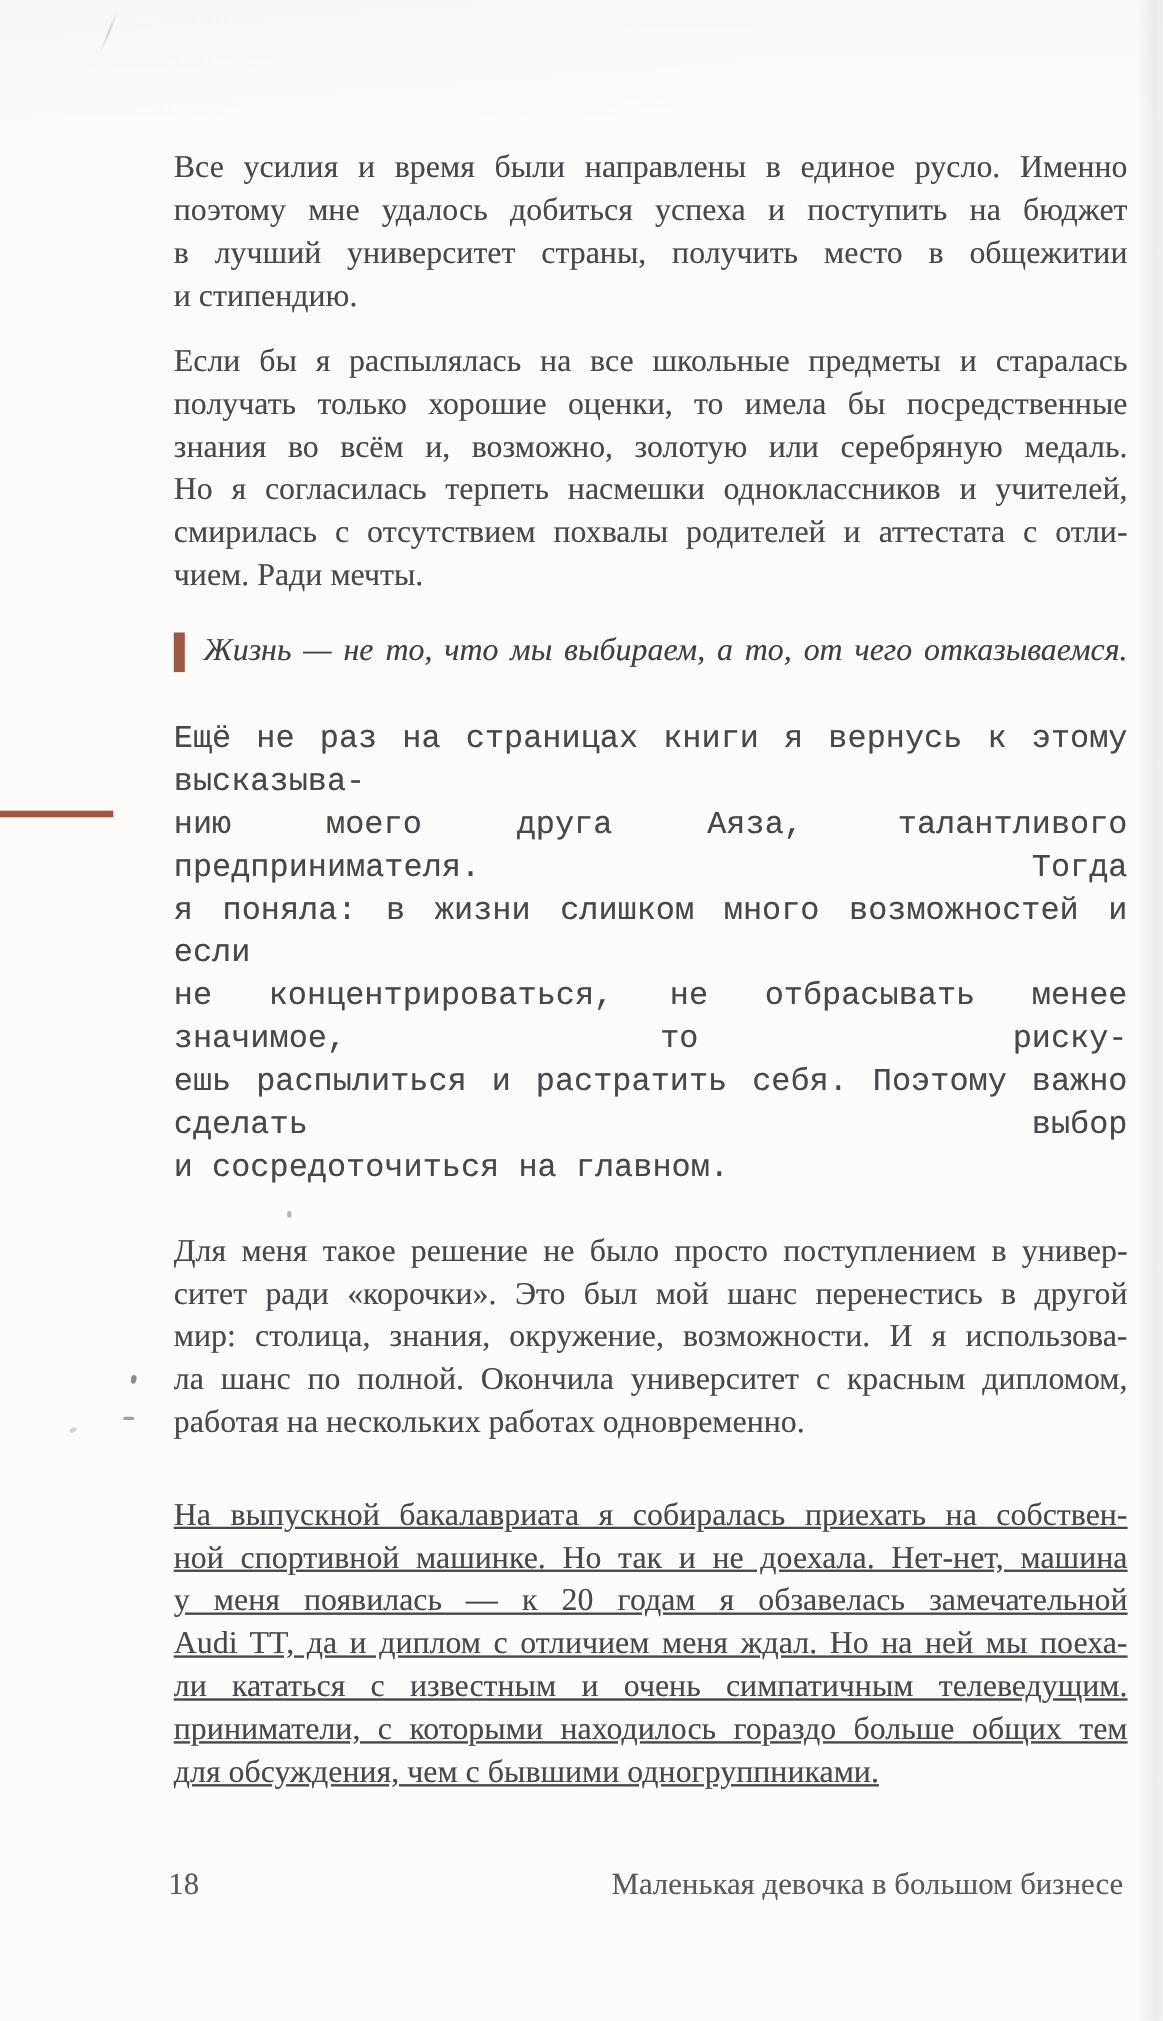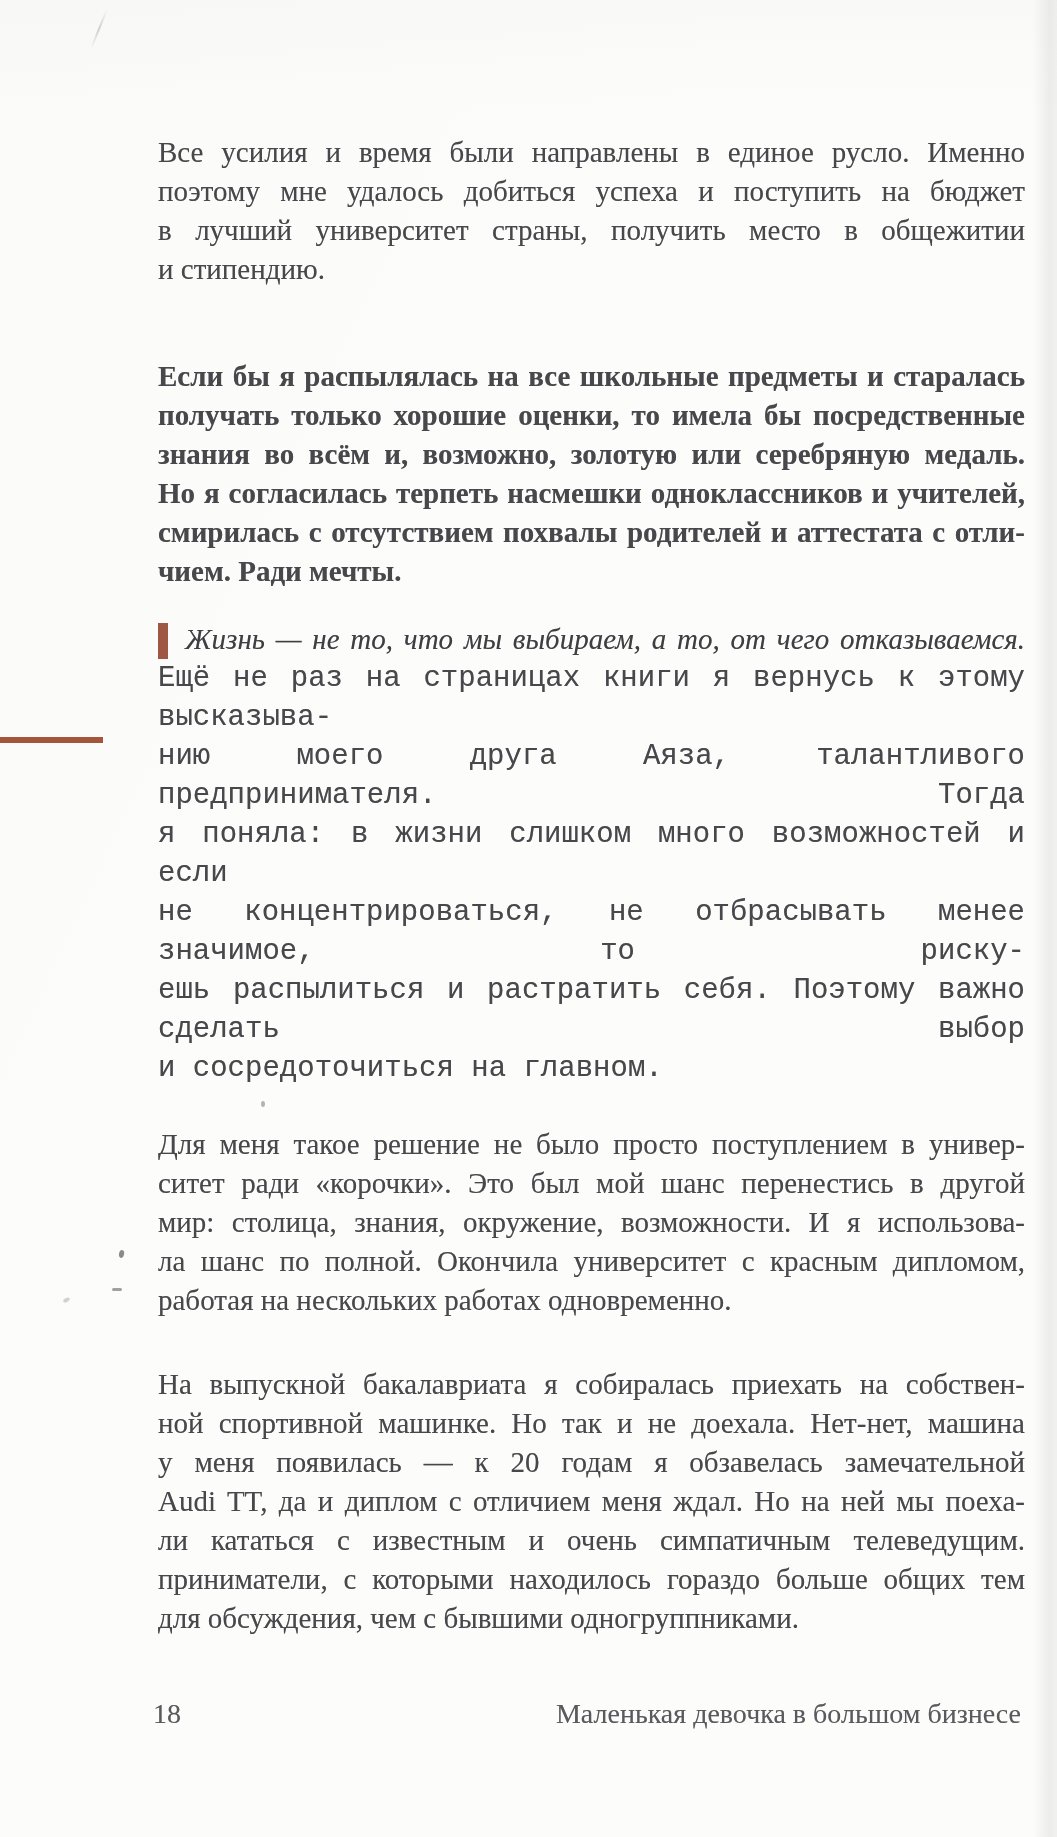--- a/index.html
+++ b/index.html
@@ -62,54 +62,54 @@
 <body>
 
 <div class="page">
   <div class="sheen"></div>
   <div class="edge-band"></div>
   <div class="scratch"></div>
 
   <div class="margin-dash"></div>
 
   <div class="body-text">
-      <div class="para" style="margin-bottom: 68px;">
+      <div class="para" style="margin-bottom: 20px;">
         <div class="line">Все усилия и время были направлены в единое русло. Именно</div>
         <div class="line">поэтому мне удалось добиться успеха и поступить на бюджет</div>
         <div class="line">в лучший университет страны, получить место в общежитии</div>
         <div class="line last">и стипендию.</div>
       </div>
-      <div class="para" style="margin-bottom: 29px; font-weight: bold;">
+      <div class="para" style="margin-bottom: 29px;">
         <div class="line">Если бы я распылялась на все школьные предметы и старалась</div>
         <div class="line">получать только хорошие оценки, то имела бы посредственные</div>
         <div class="line">знания во всём и, возможно, золотую или серебряную медаль.</div>
         <div class="line">Но я согласилась терпеть насмешки одноклассников и учителей,</div>
         <div class="line">смирилась с отсутствием похвалы родителей и аттестата с отли-</div>
         <div class="line last">чием. Ради мечты.</div>
       </div>
-      <div class="quote" style="">
+      <div class="quote" style="margin-bottom: 41px;">
         <span class="qbar"></span>
         <span class="qtext">Жизнь — не то, что мы выбираем, а то, от чего отказываемся.</span>
       </div>
       <div class="para" style="margin-bottom: 37px; font-family: Liberation Mono, monospace;">
         <div class="line">Ещё не раз на страницах книги я вернусь к этому высказыва-</div>
         <div class="line">нию моего друга Аяза, талантливого предпринимателя. Тогда</div>
         <div class="line">я поняла: в жизни слишком много возможностей и если</div>
         <div class="line">не концентрироваться, не отбрасывать менее значимое, то риску-</div>
         <div class="line">ешь распылиться и растратить себя. Поэтому важно сделать выбор</div>
         <div class="line last">и сосредоточиться на главном.</div>
       </div>
       <div class="para" style="margin-bottom: 45px;">
         <div class="line">Для меня такое решение не было просто поступлением в универ-</div>
         <div class="line">ситет ради «корочки». Это был мой шанс перенестись в другой</div>
         <div class="line">мир: столица, знания, окружение, возможности. И я использова-</div>
         <div class="line">ла шанс по полной. Окончила университет с красным дипломом,</div>
         <div class="line last">работая на нескольких работах одновременно.</div>
       </div>
-      <div class="para" style="margin-bottom: 0px;">
+      <div class="para" style="margin-bottom: 0px; text-decoration: underline;">
         <div class="line">На выпускной бакалавриата я собиралась приехать на собствен-</div>
         <div class="line">ной спортивной машинке. Но так и не доехала. Нет-нет, машина</div>
         <div class="line">у меня появилась — к 20 годам я обзавелась замечательной</div>
         <div class="line">Audi TT, да и диплом с отличием меня ждал. Но на ней мы поеха-</div>
         <div class="line">ли кататься с известным и очень симпатичным телеведущим.</div>
         <div class="line">приниматели, с которыми находилось гораздо больше общих тем</div>
         <div class="line last">для обсуждения, чем с бывшими одногруппниками.</div>
       </div>
     </div>
 

